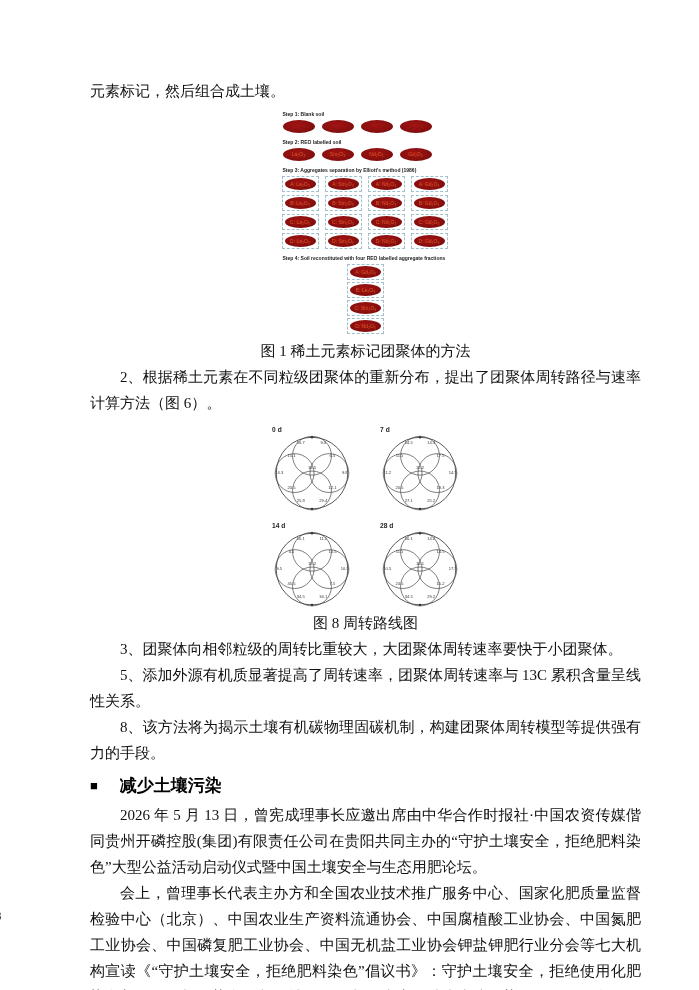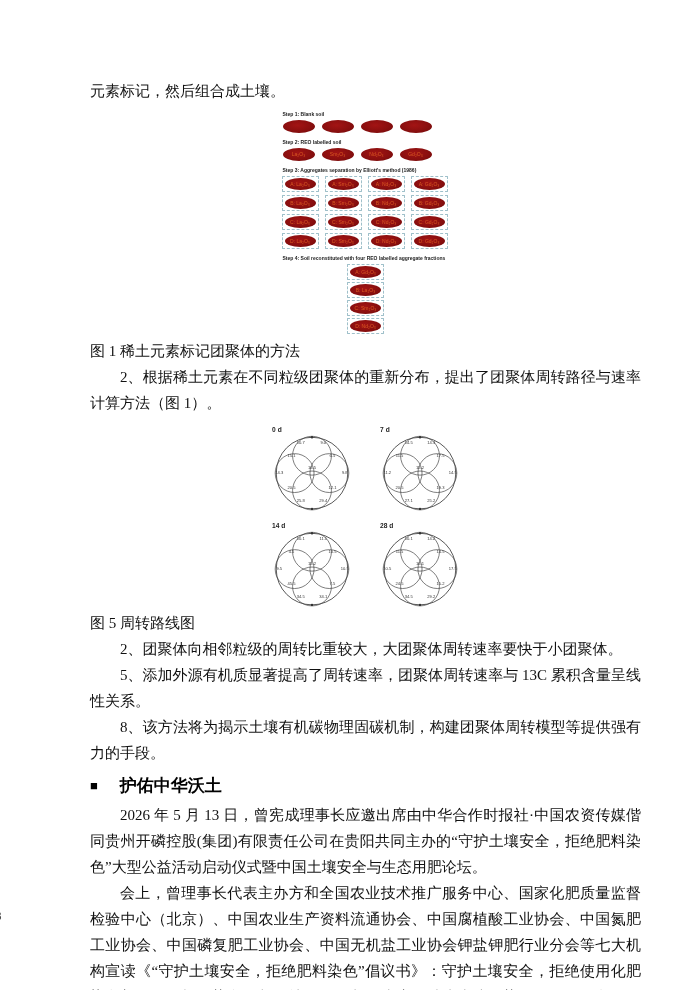--- a/index.html
+++ b/index.html
@@ -16,21 +16,21 @@
     position:absolute;left:-5px;top:908px;
     font-size:13px;color:#444;
   }
   .content{
     padding:78px 58px 0 90px;
     font-size:15px;line-height:26px;
     text-align:justify;
   }
   .para{margin:0;text-indent:2em;}
   .para.noindent{text-indent:0;}
-  .caption{margin:0;text-align:left;text-indent:0;line-height:26px;}
+  .caption{margin:0;text-align:center;text-indent:0;line-height:26px;}
 
   
   .figure1{
     width:170px;margin:5px auto 0;
     display:flex;flex-direction:column;
     text-align:left;line-height:normal;
   }
   .step{margin-bottom:4px;}
   .step-label{
     font-size:5px;font-weight:bold;color:#222;
@@ -172,21 +172,21 @@
             </div>
           <div class="cell">
               <div class="oval">D: Nd₂O₃</div>
             </div>
         </div>
       </div>
     </div>
 
     <p class="caption">图 1  稀土元素标记团聚体的方法</p>
 
-    <p class="para">2、根据稀土元素在不同粒级团聚体的重新分布，提出了团聚体周转路径与速率计算方法（图 1）。</p>
+    <p class="para">2、根据稀土元素在不同粒级团聚体的重新分布，提出了团聚体周转路径与速率计算方法（图 6）。</p>
 
     <div class="figure2" id="fig2">
         <svg viewBox="0 0 80 88" width="82" height="90">
           <text x="1" y="8" font-size="6.5" font-weight="bold" fill="#222" font-family="Liberation Sans, sans-serif">0 d</text>
           <circle cx="40" cy="48" r="35" fill="none" stroke="#4a4a4a" stroke-width="0.9"></circle>
           <circle cx="40" cy="31" r="19" fill="none" stroke="#4a4a4a" stroke-width="0.7"></circle>
           <circle cx="40" cy="65" r="19" fill="none" stroke="#4a4a4a" stroke-width="0.7"></circle>
           <circle cx="23" cy="48" r="19" fill="none" stroke="#4a4a4a" stroke-width="0.7"></circle>
           <circle cx="57" cy="48" r="19" fill="none" stroke="#4a4a4a" stroke-width="0.7"></circle>
           <circle cx="40" cy="13" r="1.2" fill="#333"></circle>
@@ -261,28 +261,28 @@
           <text x="8" y="49" font-size="4" fill="#333" text-anchor="middle" font-family="Liberation Sans, sans-serif">10.5</text>
           <text x="40" y="44" font-size="4" fill="#333" text-anchor="middle" font-family="Liberation Sans, sans-serif">16.1</text>
           <text x="72" y="49" font-size="4" fill="#333" text-anchor="middle" font-family="Liberation Sans, sans-serif">17.5</text>
           <text x="20" y="64" font-size="4" fill="#333" text-anchor="middle" font-family="Liberation Sans, sans-serif">24.5</text>
           <text x="60" y="64" font-size="4" fill="#333" text-anchor="middle" font-family="Liberation Sans, sans-serif">15.2</text>
           <text x="29" y="76" font-size="4" fill="#333" text-anchor="middle" font-family="Liberation Sans, sans-serif">34.5</text>
           <text x="51" y="76" font-size="4" fill="#333" text-anchor="middle" font-family="Liberation Sans, sans-serif">29.2</text>
         </svg>
       </div>
 
-    <p class="caption">图 5  周转路线图</p>
-
-    <p class="para">2、团聚体向相邻粒级的周转比重较大，大团聚体周转速率要快于小团聚体。</p>
+    <p class="caption">图 8  周转路线图</p>
+
+    <p class="para">3、团聚体向相邻粒级的周转比重较大，大团聚体周转速率要快于小团聚体。</p>
     <p class="para">5、添加外源有机质显著提高了周转速率，团聚体周转速率与 13C 累积含量呈线性关系。</p>
     <p class="para">8、该方法将为揭示土壤有机碳物理固碳机制，构建团聚体周转模型等提供强有力的手段。</p>
 
     <h3 class="heading">
       <span class="bullet">■</span>
-      <span>护佑中华沃土</span>
+      <span>减少土壤污染</span>
     </h3>
 
     <p class="para">2026 年 5 月 13 日，曾宪成理事长应邀出席由中华合作时报社·中国农资传媒偕同贵州开磷控股(集团)有限责任公司在贵阳共同主办的“守护土壤安全，拒绝肥料染色”大型公益活动启动仪式暨中国土壤安全与生态用肥论坛。</p>
     <p class="para">会上，曾理事长代表主办方和全国农业技术推广服务中心、国家化肥质量监督检验中心（北京）、中国农业生产资料流通协会、中国腐植酸工业协会、中国氮肥工业协会、中国磷复肥工业协会、中国无机盐工业协会钾盐钾肥行业分会等七大机构宣读《“守护土壤安全，拒绝肥料染色”倡议书》：守护土壤安全，拒绝使用化肥染色剂，拒绝施用染色肥料，让化肥回归原生态，减少土壤污染，降低农民负担，护佑中华沃土，为中国农业、为子孙后代播撒下无限福音！同时，曾理事长应主办</p>
 
   </div>
 </div>
 
 </body></html>

